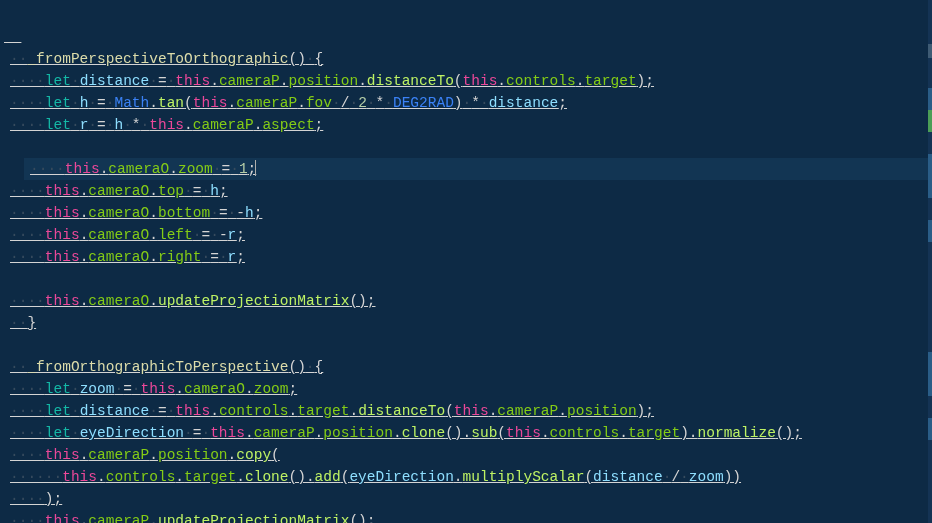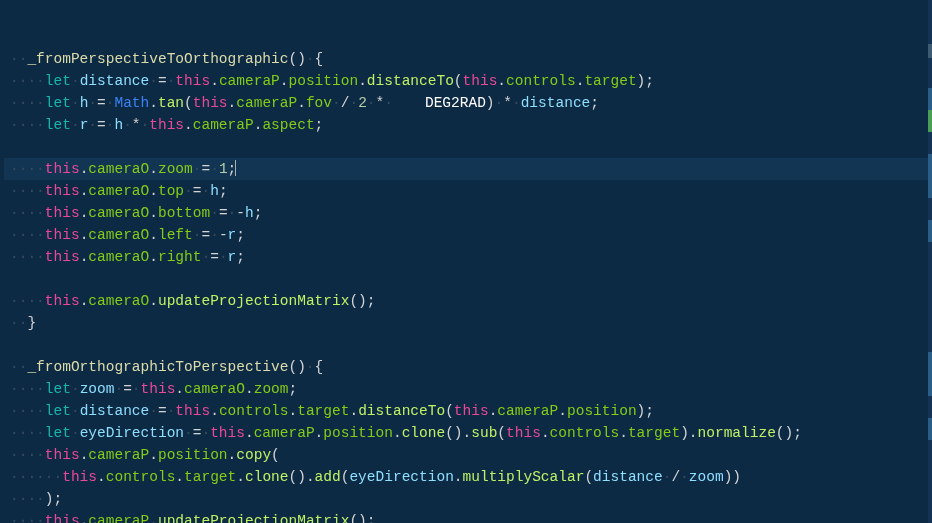--- a/index.html
+++ b/index.html
@@ -12,33 +12,34 @@
   font-size: 14.5px;
   line-height: 22px;
 }
 .editor {
   position: relative;
   width: 100%;
   height: 100%;
   padding: 4px 0 0 4px;
   white-space: pre;
   color: #D4D4D4;
+  text-decoration: underline;
 }
 .line { display: block; padding-left: 6px; height: 22px; }
-.line.current { background: #123553; }
+.line.current { background: #123553; margin-left: 20px; }
 .ws { color: #374b5d; }
 .kw { color: #14b8a6; }      
 .var { color: #8fdfff; margin-top: 40px; }     
 .prop-light { color: #84cc16; } 
 .obj { color: #3b82f6; }     
 .fn { color: #bef264; }      
 .fndef { color: #dcdcaa; }
 .this { color: #ec4899; }
 .num { color: #b5cea8; }
-.const { color: #ffffff; margin-left: 32px; }   
+.const { color: #3b82f6; }   
 .punct { color: #d4d4d4; }
 .op { color: #d4d4d4; }
 .cursor {
   display: inline-block;
   width: 1px; height: 16px;
   background: #aeafad;
   vertical-align: -3px;
   margin-left: -1px;
 }
 .minimap {

